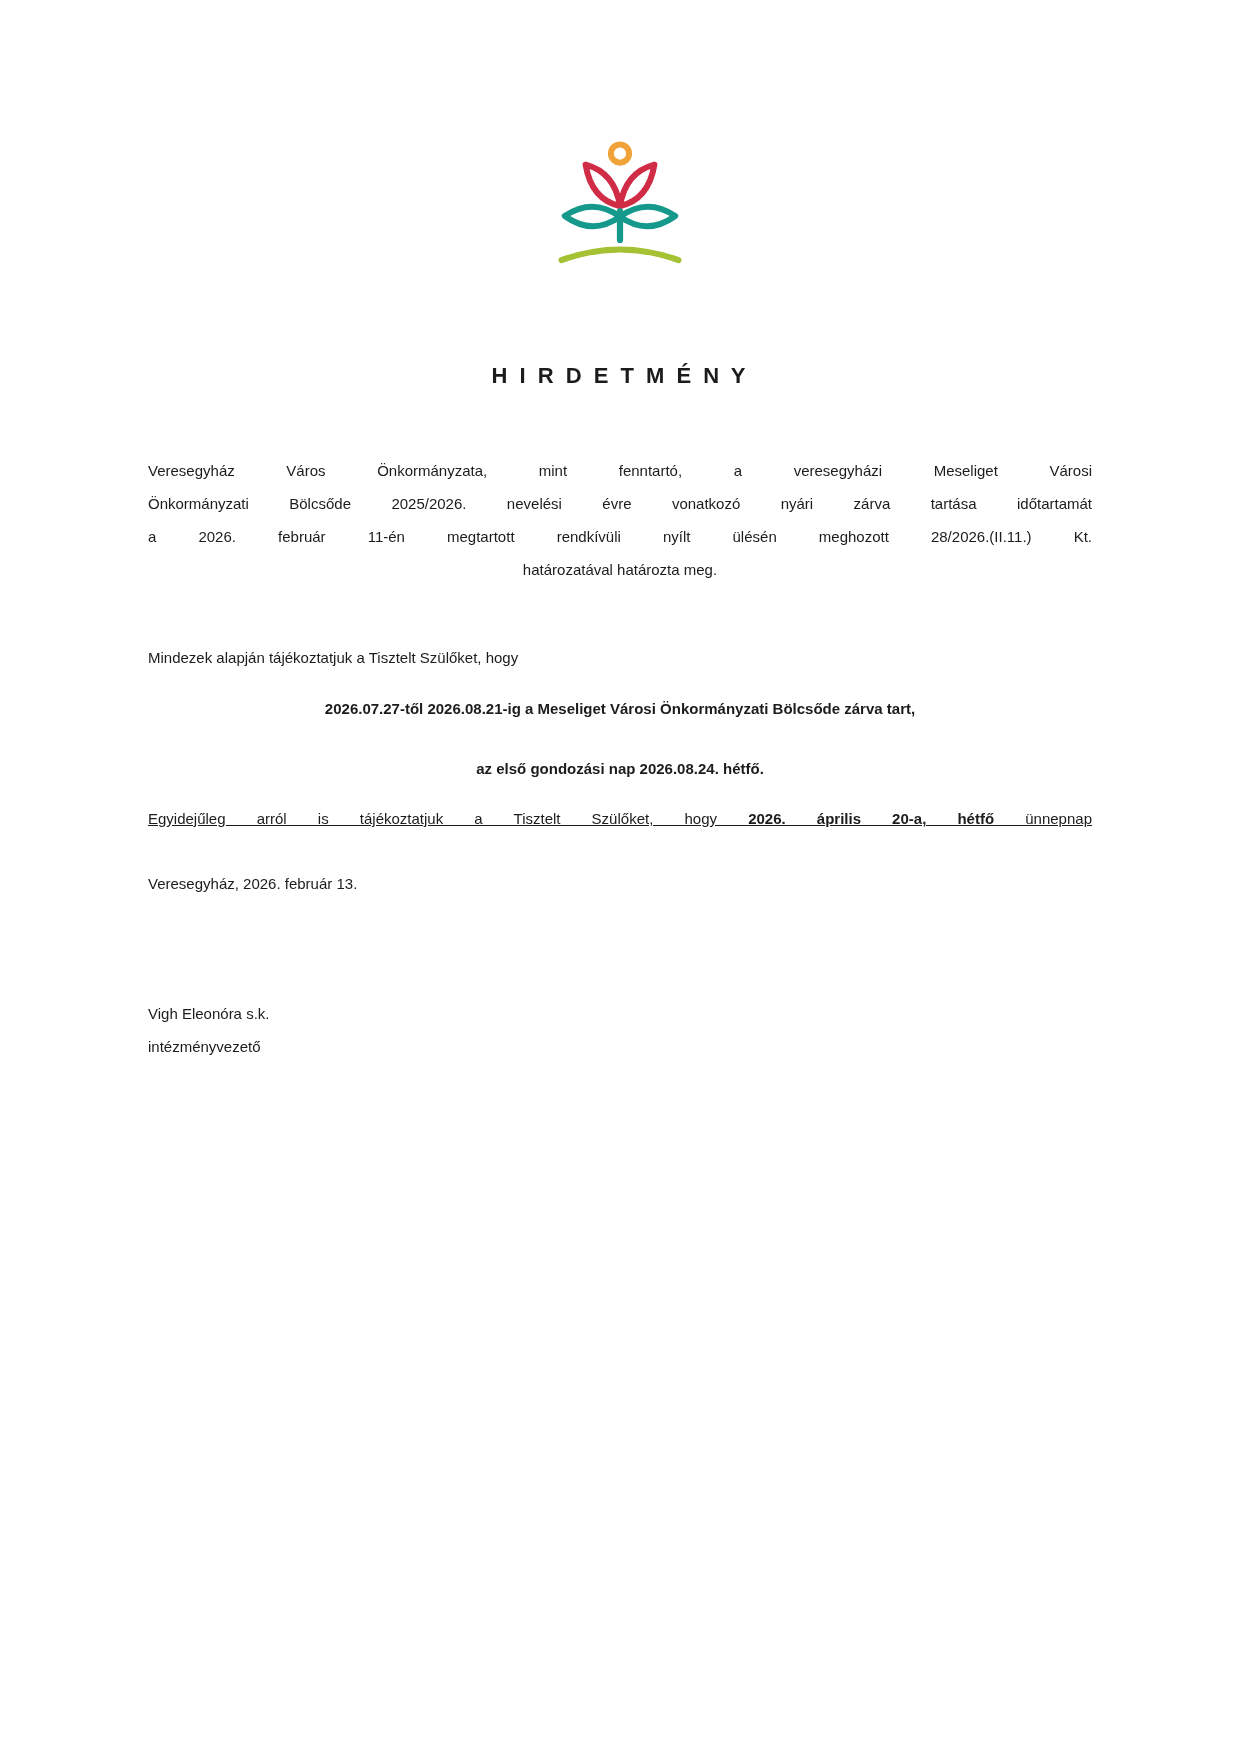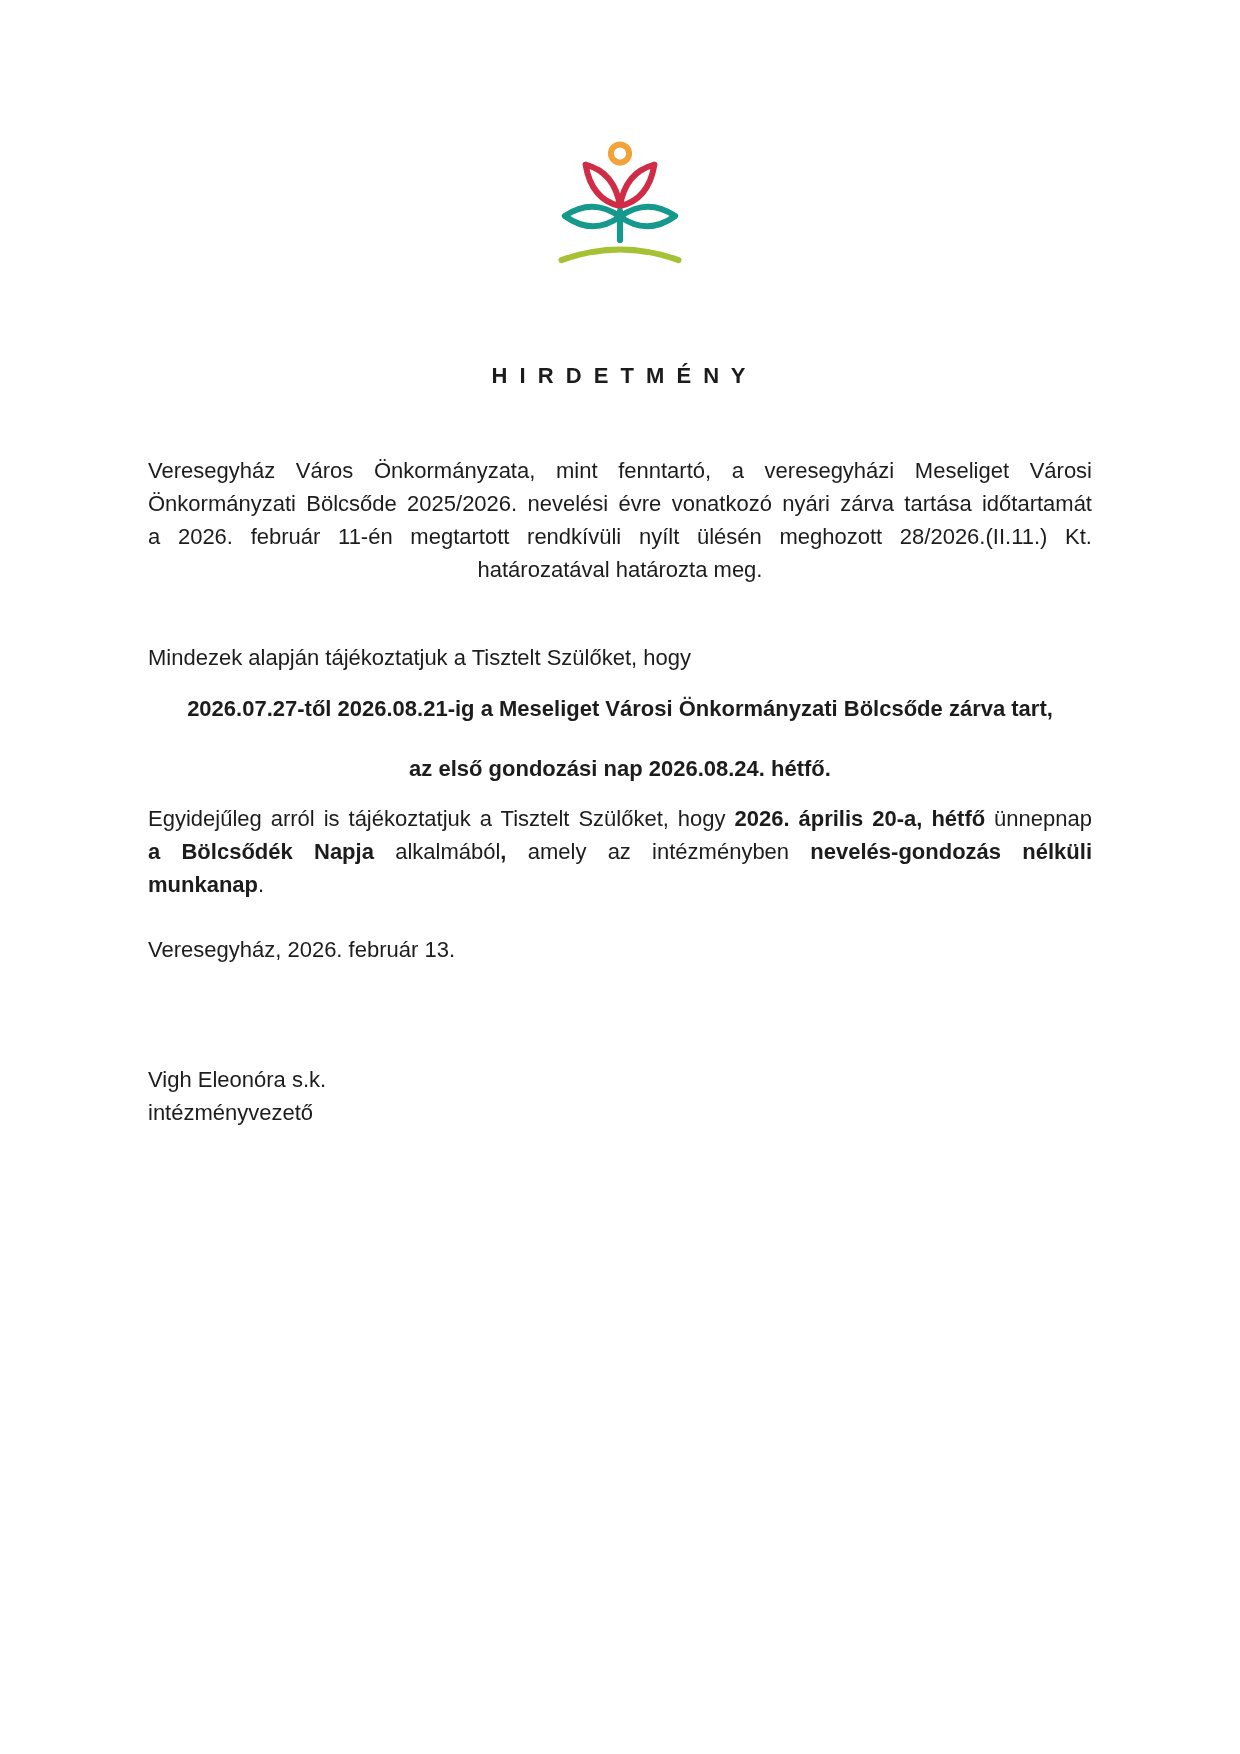--- a/index.html
+++ b/index.html
@@ -27,21 +27,21 @@
   .logo-wrap svg { display: inline-block; }
   .doc-title {
     margin-top: 92px;
     text-align: center;
     font-size: 22px;
     font-weight: bold;
     letter-spacing: 3px;
     line-height: 28px;
   }
   .body-text {
-    font-size: 22px;
+    font-size: 15px;
     line-height: 33px;
   }
   .p1 { margin-top: 64px; }
   .jline {
     text-align: justify;
     text-align-last: justify;
   }
   .jline-last {
     text-align: center;
   }
@@ -49,21 +49,21 @@
   .hl1 {
     margin-top: 18px;
     text-align: center;
     font-weight: bold;
   }
   .hl2 {
     margin-top: 27px;
     text-align: center;
     font-weight: bold;
   }
-  .p3 { margin-top: 17px; }
+  .p3 { margin-top: 17px; text-decoration: underline; }
   .p3 .seg-b { font-weight: bold; }
   .date-line { margin-top: 32px; }
   .sig-row {
     margin-top: 97px;
     display: flex;
     justify-content: space-between;
     align-items: flex-start;
     gap: 48px;
   }
   .sig-left { text-align: left; }
@@ -101,21 +101,20 @@
     </div>
 
     <div class="body-text p2">Mindezek alapján tájékoztatjuk a Tisztelt Szülőket, hogy</div>
 
     <div class="body-text hl1">2026.07.27-től 2026.08.21-ig a Meseliget Városi Önkormányzati Bölcsőde zárva tart,</div>
 
     <div class="body-text hl2">az első gondozási nap 2026.08.24. hétfő.</div>
 
     <div class="body-text p3">
       <div class="jline"><span class="seg-n">Egyidejűleg arról is tájékoztatjuk a Tisztelt Szülőket, hogy </span><span class="seg-b">2026. április 20-a, hétfő</span><span class="seg-n"> ünnepnap</span></div>
-      <div class="jline"><span class="seg-b">a Bölcsődék Napja</span><span class="seg-n"> alkalmából</span><span class="seg-b">,</span><span class="seg-n"> amely az intézményben </span><span class="seg-b">nevelés-gondozás nélküli munkanap</span><span class="seg-n">.</span></div>
     </div>
 
     <div class="body-text date-line">Veresegyház, 2026. február 13.</div>
 
     <div class="body-text sig-row">
       <div class="sig-left">
         <div>Vigh Eleonóra s.k.</div>
         <div>intézményvezető</div>
       </div>
     </div>

